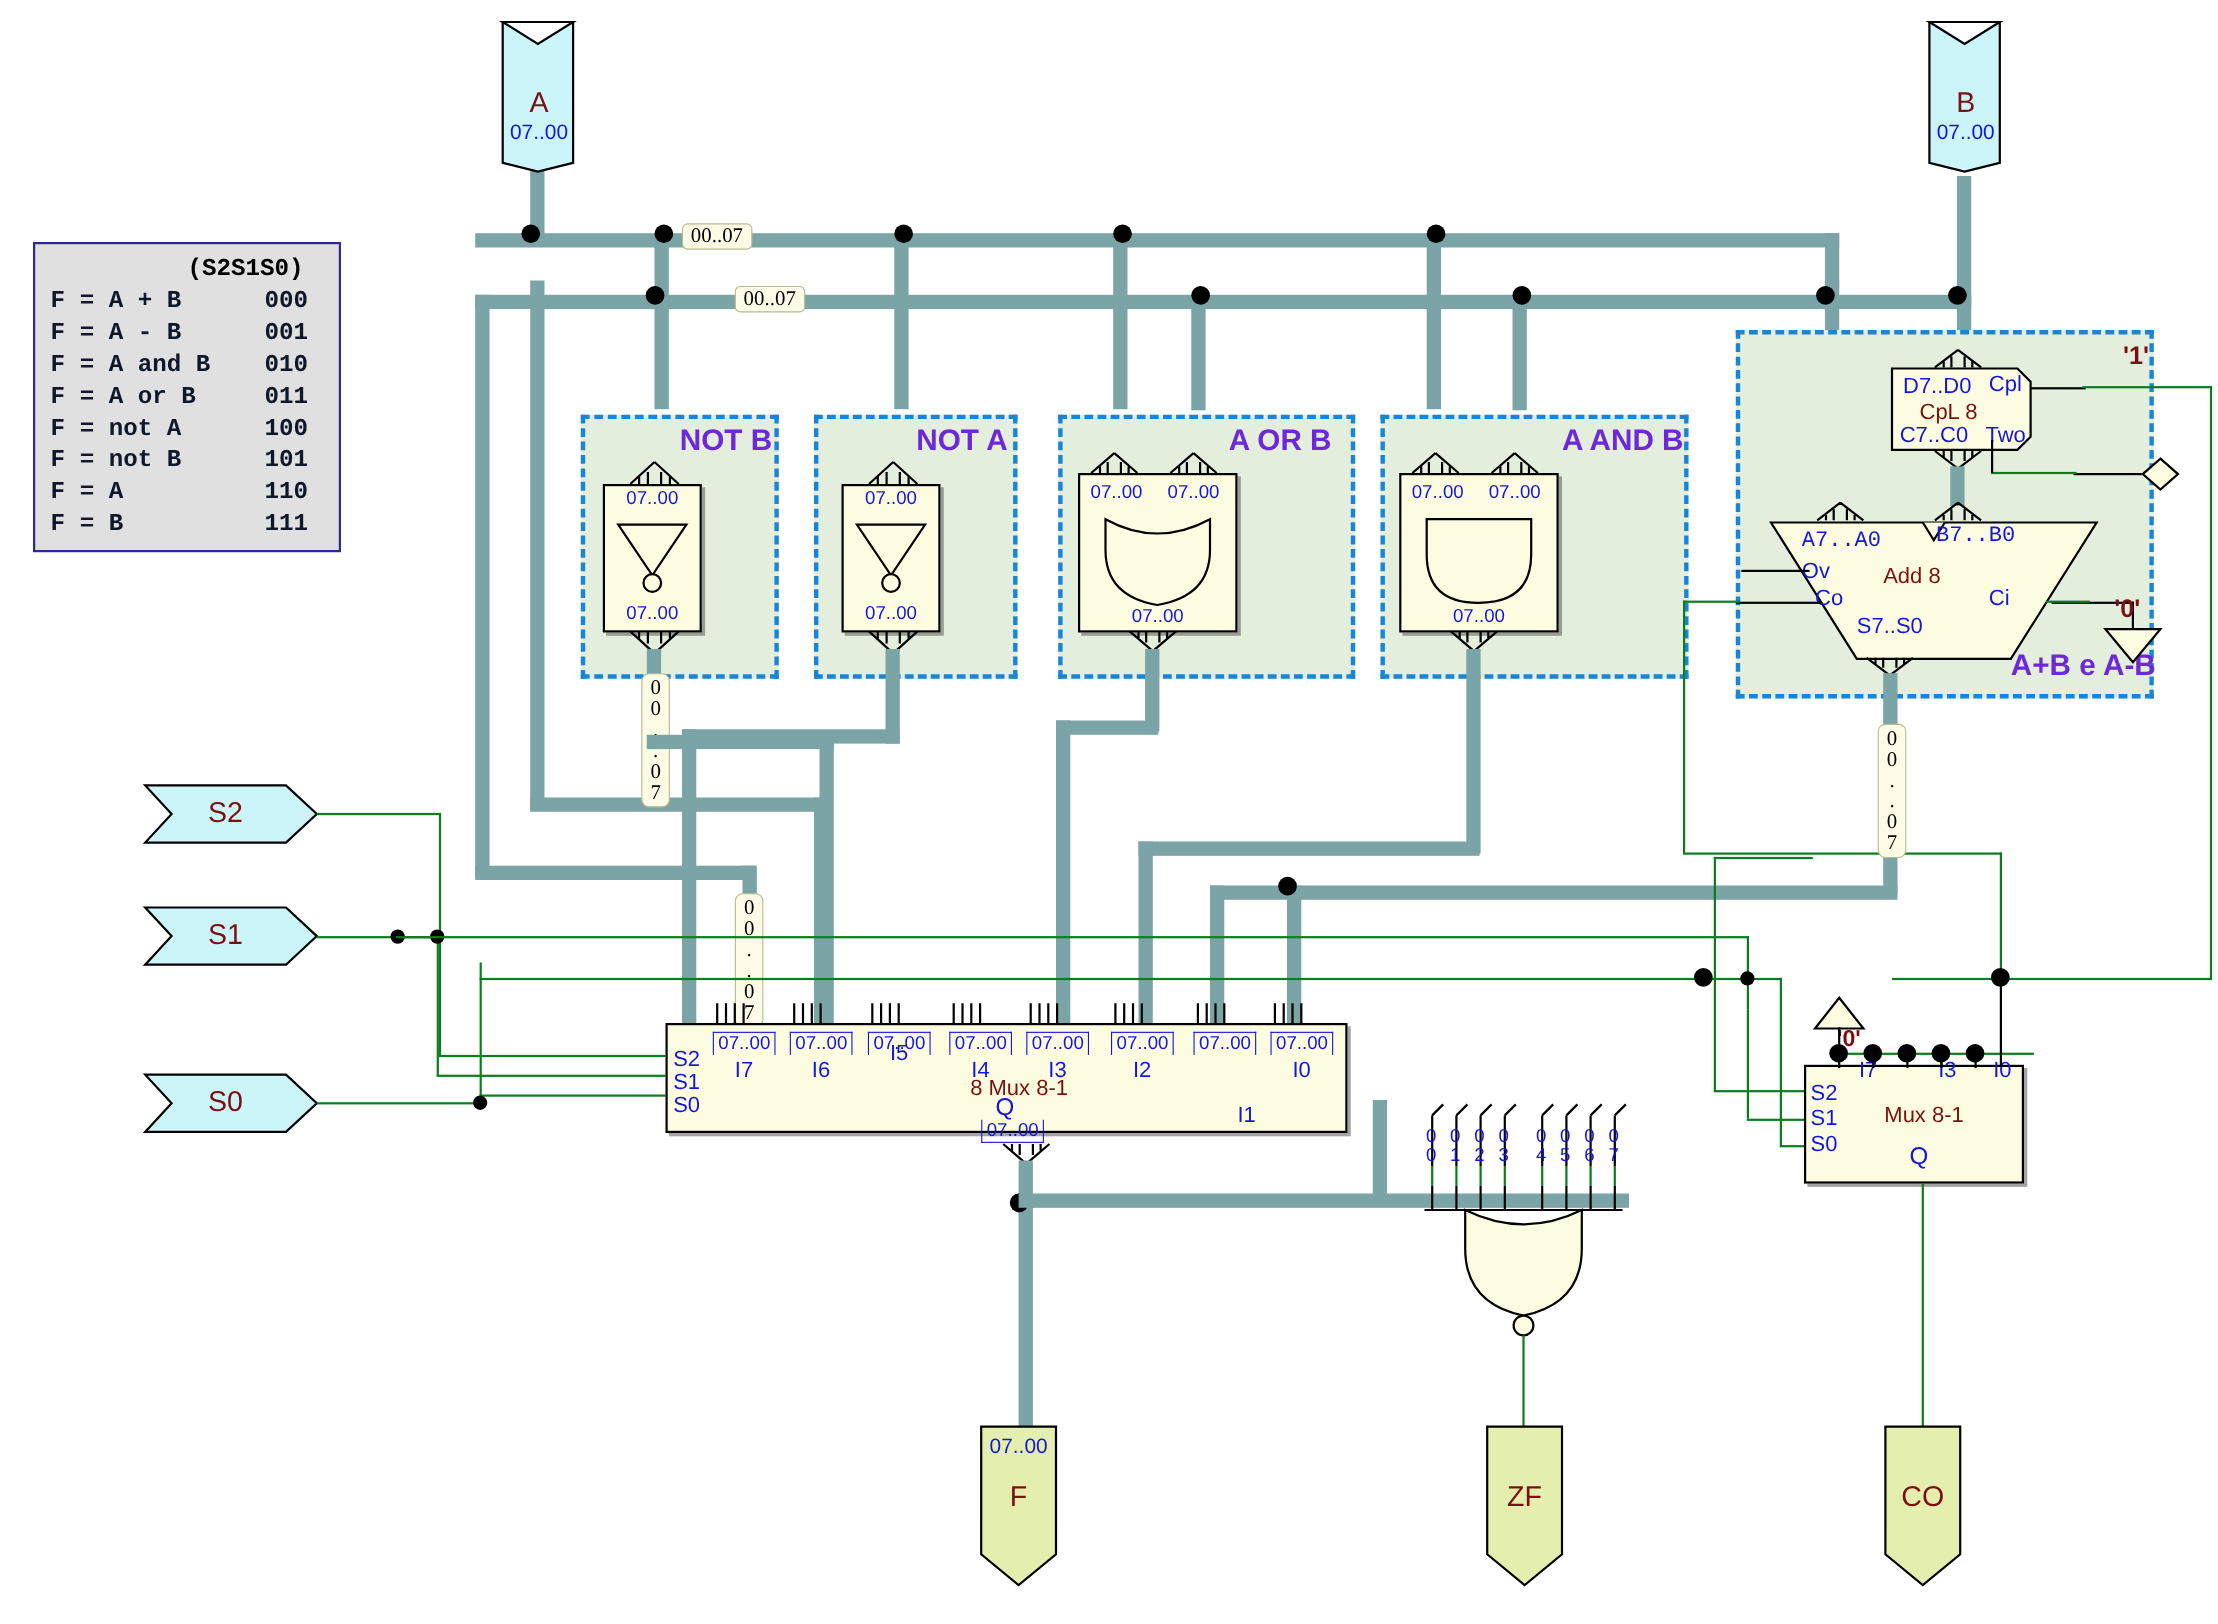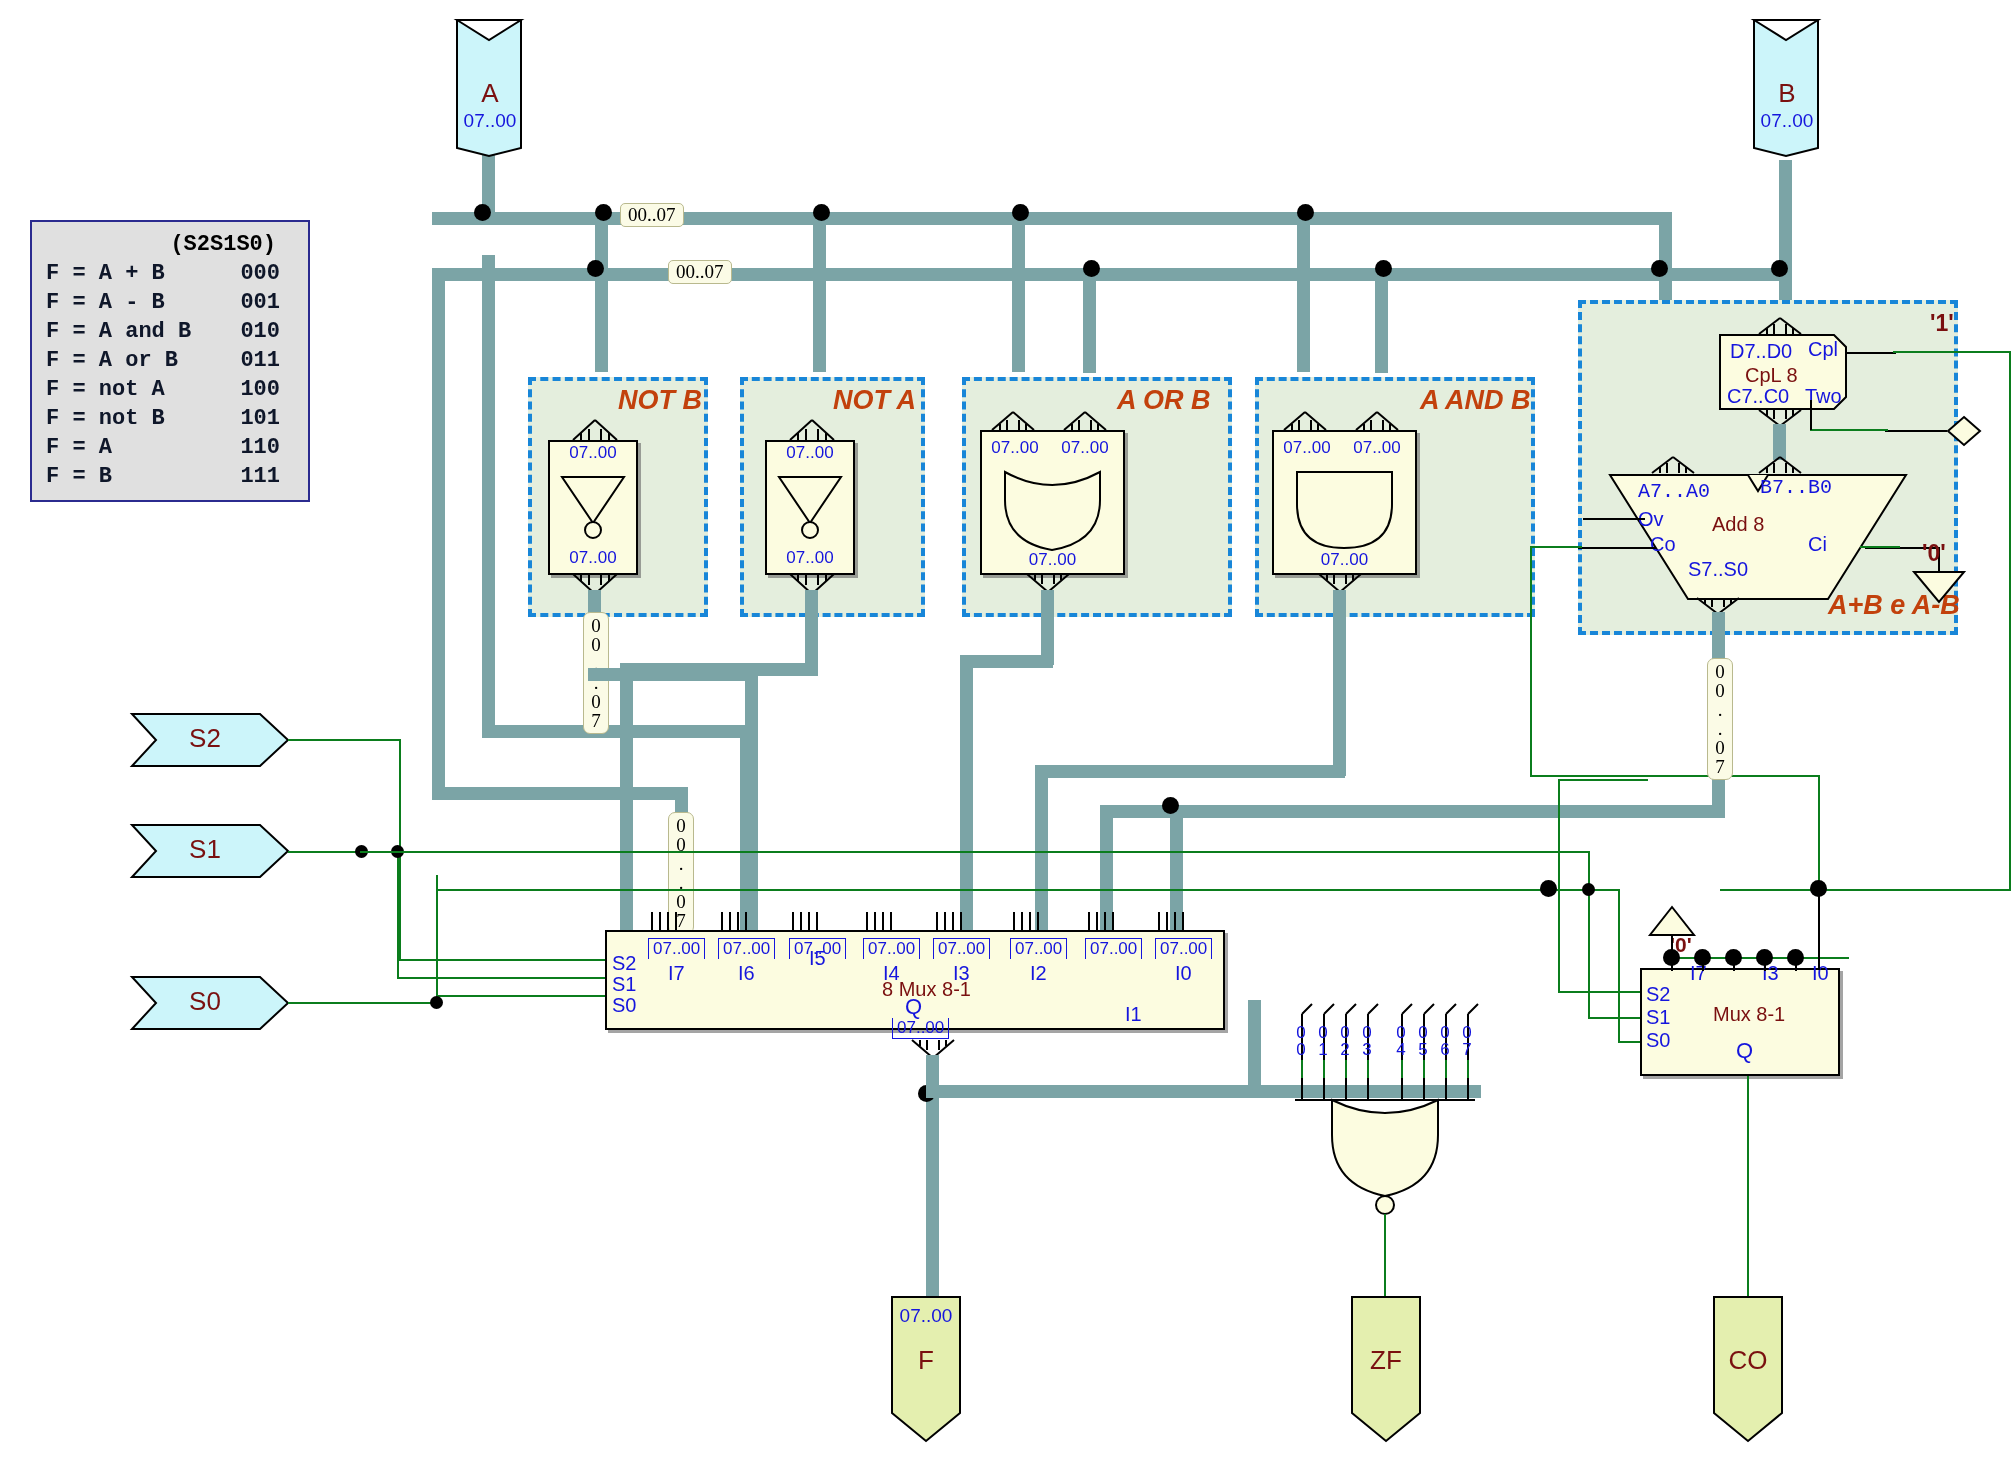--- a/index.html
+++ b/index.html
@@ -34,22 +34,22 @@
   #legend table{border-collapse:collapse;width:100%;margin-top:4px;}
   #legend td{font-family:"Liberation Mono",monospace;font-weight:bold;font-size:22px;color:#0f172a;
           padding:0 0 4px 0;white-space:pre;}
   #legend td.code{text-align:right;padding-right:14px;}
   .pinlabel{position:absolute;font-family:"Liberation Sans",sans-serif;font-size:26px;
             color:#7a1010;font-weight:normal;text-align:center;}
   .pinbits{position:absolute;font-family:"Liberation Sans",sans-serif;font-size:19px;color:#1515dd;
             text-align:center;}
   
   .group{position:absolute;border:4px dashed #1886d8;background:#e4eedd;box-sizing:border-box;}
-  .grouptitle{position:absolute;font-family:"Liberation Sans",sans-serif;font-style:italic;
-            font-weight:bold;font-size:27px;color:#c2410c;white-space:nowrap;}
+  .grouptitle{position:absolute;font-family:"Liberation Sans",sans-serif;
+            font-weight:bold;font-size:27px;color:#6d28d9;white-space:nowrap;}
   
   .comp{position:absolute;background:#fcfce0;border:2px solid #000;box-sizing:border-box;
         box-shadow:3px 3px 0 rgba(90,90,90,.55);}
   .ptxt{position:absolute;font-family:"Liberation Sans",sans-serif;font-size:20px;color:#1515dd;
         white-space:nowrap;}
   .ctxt{position:absolute;font-family:"Liberation Sans",sans-serif;font-size:20px;color:#7a1010;
         white-space:nowrap;}
   .ptxtS{font-size:17px;}
   svg{position:absolute;overflow:visible;}
   .dkline{stroke:#000;stroke-width:2;fill:none;}

